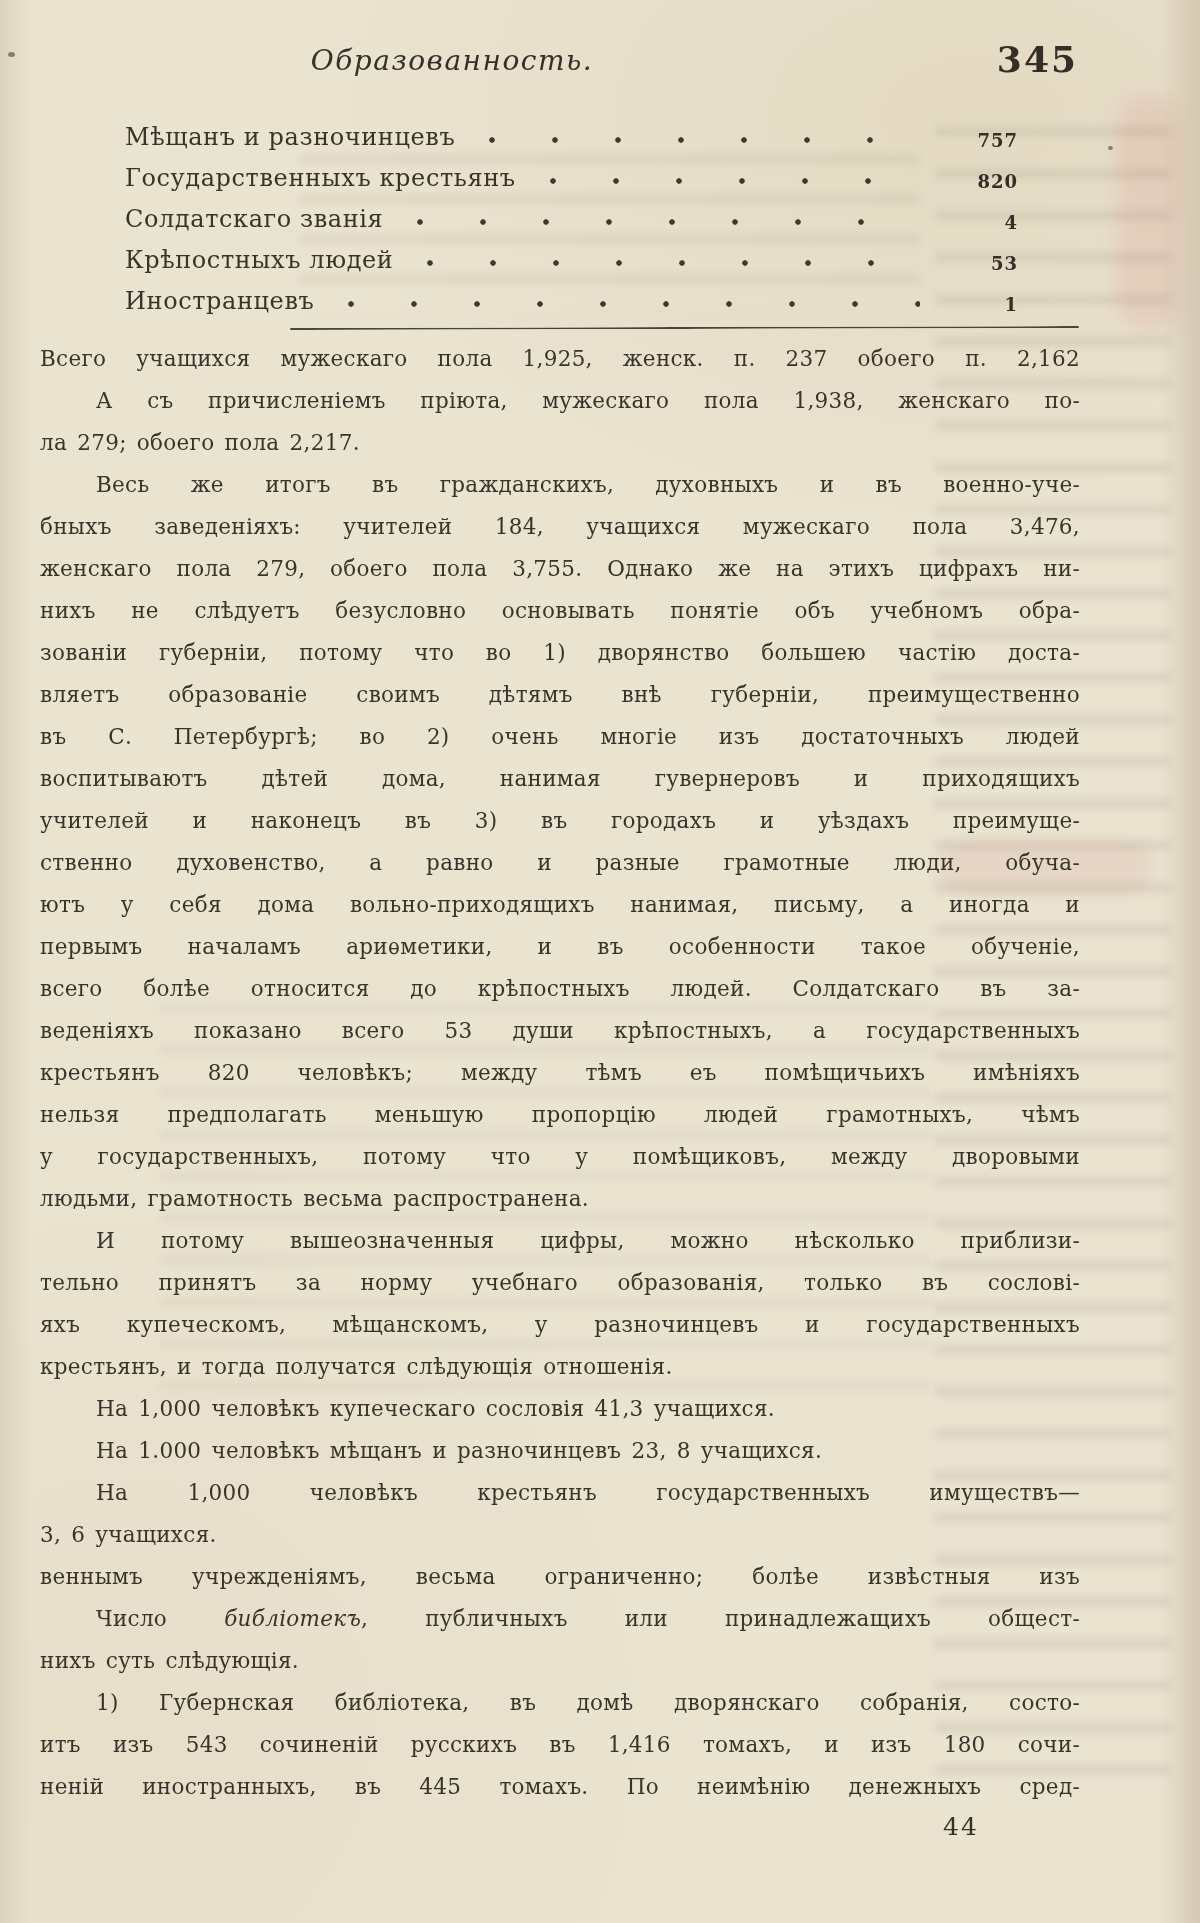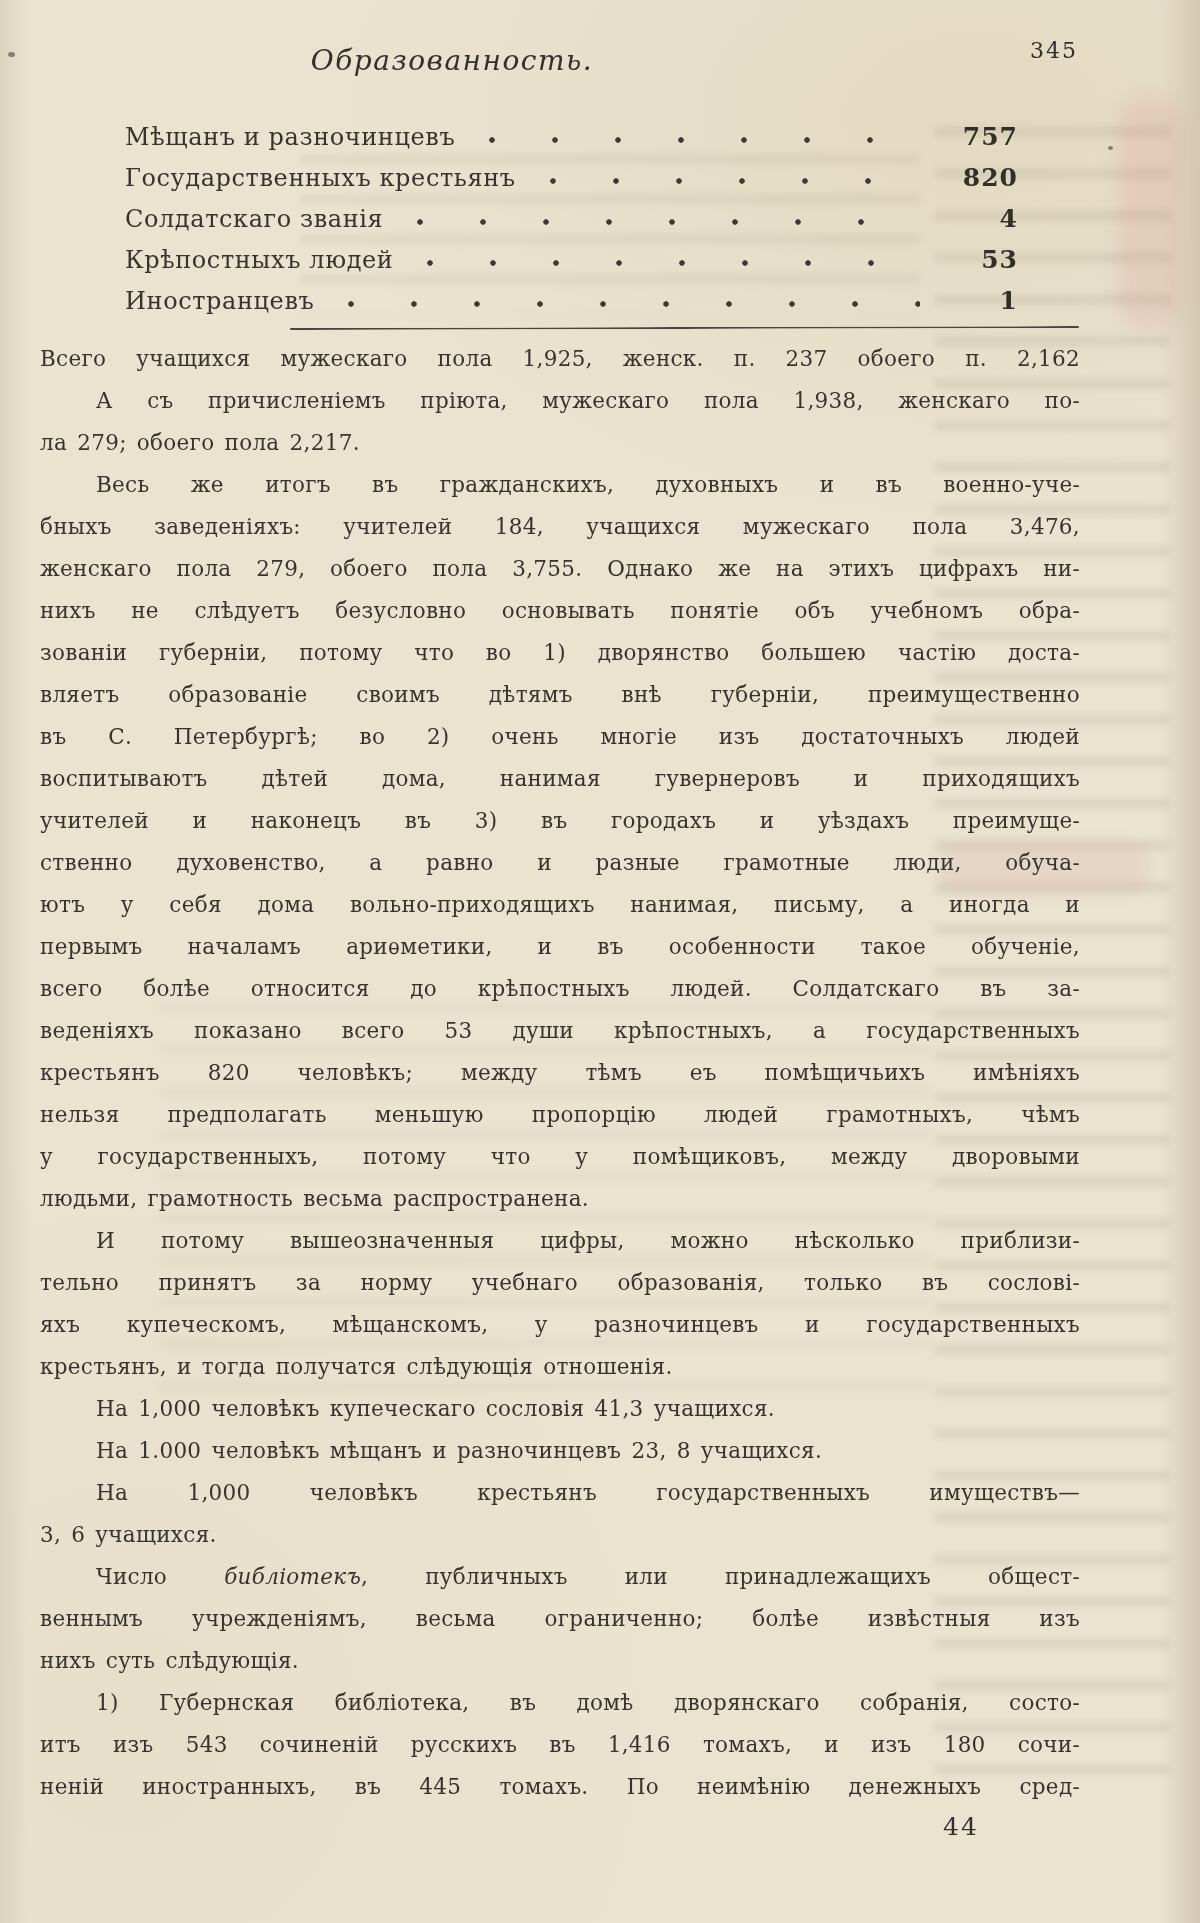--- a/index.html
+++ b/index.html
@@ -21,33 +21,33 @@
 
   
   .header-row { position:relative; height:86px; }
   .title {
     position:absolute; left:412px; top:44px; transform:translateX(-50%);
     font-style:italic; font-size:28px; letter-spacing:1.5px; white-space:nowrap;
     color:#35312a;
   }
   .page-number {
     position:absolute; right:2px; top:38px;
-    font-size:22px; font-weight:normal; letter-spacing:2px; color:#332f27;margin-left:6px;
+    font-size:36px; font-weight:bold; letter-spacing:2px; color:#332f27;margin-left:6px;
   }
 
   
   .ledger { margin-top:24px; }
   .lrow { display:flex; align-items:flex-end; padding:0 62px 0 85px; height:41px; font-size:24px; }
   .lrow .lbl { white-space:nowrap; letter-spacing:0.6px; }
   .leader {
     flex:1 1 auto; height:6px; margin:0 26px 8px 34px;
     background-image:radial-gradient(circle at 3px 3px, #3e3a31 2.4px, rgba(62,58,49,0) 3.1px);
     background-size:63px 6px; background-repeat:repeat-x; background-position:left bottom;
   }
-  .val { min-width:72px; text-align:right; font-weight:bold; font-size:25px; letter-spacing:1px; color:#332f27; }
+  .val { min-width:72px; text-align:right; font-weight:bold; font-size:18px; letter-spacing:1px; color:#332f27; }
 
   .totals-rule {
     margin:12px 0 4px 250px; width:789px; height:0;
     border-top:2.6px solid #4a453b; transform:rotate(-0.15deg); border-radius:2px;
   }
 
   
   .body-text { margin-top:9px; font-size:21.5px; line-height:42px; letter-spacing:0.3px; word-spacing:3px; }
   .tline { text-align:justify; text-justify:inter-word; }
   .tl-just { text-align-last:justify; }
@@ -165,22 +165,22 @@
           <div class="tline tl-end tl-indent">На 1,000 человѣкъ купеческаго сословія 41,3 учащихся.</div>
         </div>
         <div class="para">
           <div class="tline tl-end tl-indent">На 1.000 человѣкъ мѣщанъ и разночинцевъ 23, 8 учащихся.</div>
         </div>
         <div class="para">
           <div class="tline tl-just tl-indent">На 1,000 человѣкъ крестьянъ государственныхъ имуществъ—</div>
           <div class="tline tl-end">3, 6 учащихся.</div>
         </div>
         <div class="para">
+          <div class="tline tl-just">веннымъ учрежденіямъ, весьма ограниченно; болѣе извѣстныя изъ</div>
           <div class="tline tl-just tl-indent">Число <i>библіотекъ</i>, публичныхъ или принадлежащихъ общест-</div>
-          <div class="tline tl-just">веннымъ учрежденіямъ, весьма ограниченно; болѣе извѣстныя изъ</div>
           <div class="tline tl-end">нихъ суть слѣдующія.</div>
         </div>
         <div class="para">
           <div class="tline tl-just tl-indent">1) Губернская библіотека, въ домѣ дворянскаго собранія, состо-</div>
           <div class="tline tl-just">итъ изъ 543 сочиненій русскихъ въ 1,416 томахъ, и изъ 180 сочи-</div>
           <div class="tline tl-just">неній иностранныхъ, въ 445 томахъ. По неимѣнію денежныхъ сред-</div>
         </div>
       </div>
 
     <div class="signature">44</div>

